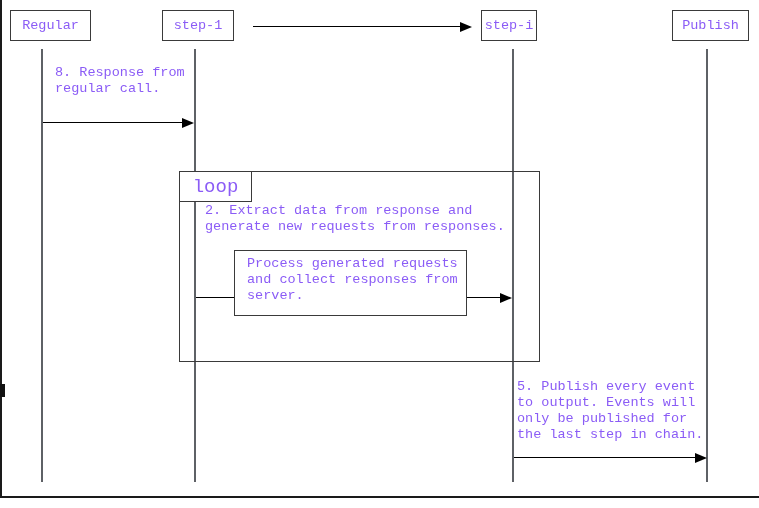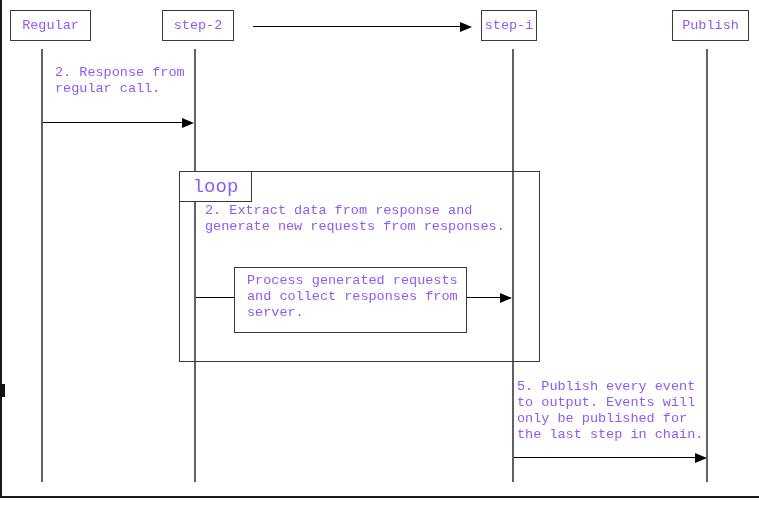--- a/index.html
+++ b/index.html
@@ -68,21 +68,21 @@
     border: 1px solid #3a3a3a;
     background: #ffffff;
     display: flex;
     align-items: center;
     justify-content: center;
     font-size: 19px;
   }
   .process-box {
     position: absolute;
     left: 234px;
-    top: 267px;
+    top: 250px;
     width: 233px;
     height: 66px;
     border: 1px solid #3a3a3a;
     background: #ffffff;
     padding: 5px 3px 0 12px;
     font-size: 13.5px;
     line-height: 16px;
     white-space: pre-line;
   }
   .edge-left {
@@ -110,33 +110,33 @@
 </head>
 <body>
 
 <div class="canvas">
 
   <div class="edge-left"></div>
   <div class="edge-mark"></div>
   <div class="edge-bottom"></div>
 
   <div class="actor" style="left:10px;width:81px;">Regular</div>
-  <div class="actor" style="left:162px;width:72px;">step-2</div>
+  <div class="actor" style="left:162px;width:72px;">step-1</div>
   <div class="actor" style="left:481px;width:56px;">step-i</div>
   <div class="actor" style="left:672px;width:77px;">Publish</div>
 
   <div class="hline" style="left:253px;top:26px;width:208px;"></div>
   <div class="arrowhead" style="left:460px;top:21.5px;"></div>
 
   <div class="lifeline" style="left:41px;"></div>
   <div class="lifeline" style="left:194px;"></div>
   <div class="lifeline" style="left:512px;"></div>
   <div class="lifeline" style="left:706px;"></div>
 
-  <div class="msg" style="left:55px;top:65px;width:160px;">2. Response from
+  <div class="msg" style="left:55px;top:65px;width:160px;">8. Response from
 regular call.</div>
   <div class="hline" style="left:43px;top:122px;width:139px;"></div>
   <div class="arrowhead" style="left:182px;top:117.5px;"></div>
 
   <div class="loop-fragment"></div>
   <div class="loop-label">loop</div>
 
   <div class="msg" style="left:205px;top:203px;width:320px;">2. Extract data from response and
 generate new requests from responses.</div>
 

